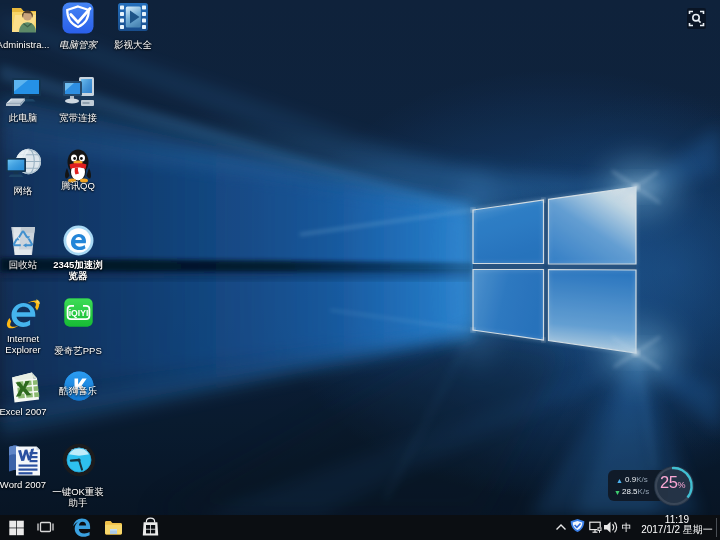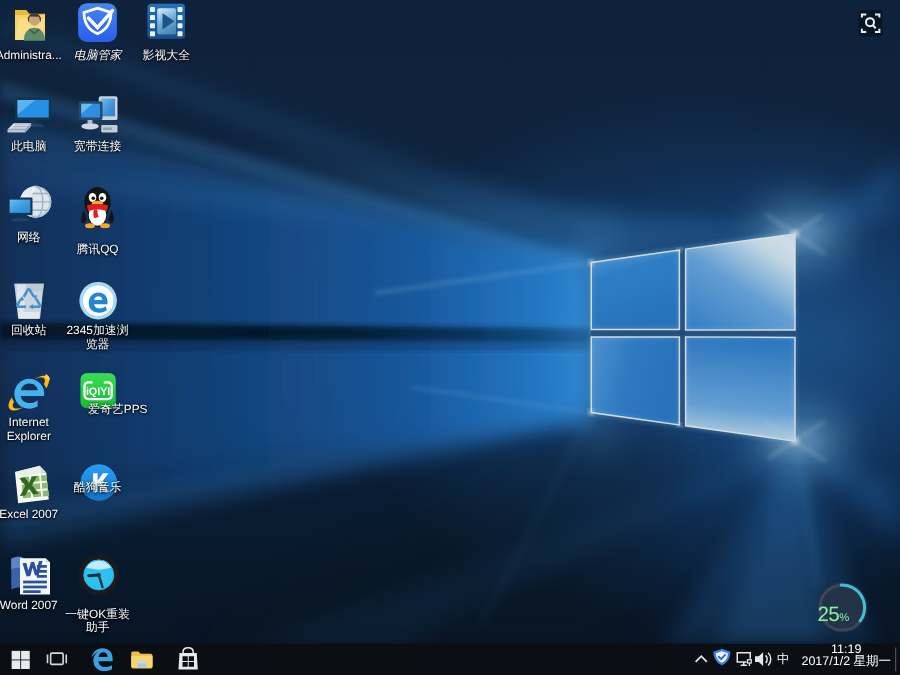--- a/index.html
+++ b/index.html
@@ -361,51 +361,57 @@
             <stop offset="1" stop-color="#0f72cc" stop-opacity="0.9"></stop>
           </linearGradient>
 </defs>
 </svg>
 <div class="lbl" style="left:-17px;top:39px;width:80px;">Administra...</div>
 <div class="lbl" style="left:38px;top:39px;width:80px;font-style:italic;">电脑管家</div>
 <div class="lbl" style="left:93px;top:39px;width:80px;">影视大全</div>
 <div class="lbl" style="left:-17px;top:112px;width:80px;">此电脑</div>
 <div class="lbl" style="left:38px;top:112px;width:80px;">宽带连接</div>
 <div class="lbl" style="left:-17px;top:185px;width:80px;">网络</div>
-<div class="lbl" style="left:38px;top:194px;width:80px;">腾讯QQ</div>
+<div class="lbl" style="left:38px;top:180px;width:80px;">腾讯QQ</div>
 <div class="lbl" style="left:-17px;top:259px;width:80px;">回收站</div>
-<div class="lbl" style="left:38px;top:259px;width:80px;">2345加速浏<br>览器</div>
+<div class="lbl" style="left:38px;top:259px;width:80px;font-weight:bold;">2345加速浏<br>览器</div>
 <div class="lbl" style="left:-17px;top:333px;width:80px;">Internet<br>Explorer</div>
-<div class="lbl" style="left:38px;top:322px;width:80px;text-align:right;">爱奇艺PPS</div>
+<div class="lbl" style="left:38px;top:345px;width:80px;">爱奇艺PPS</div>
 <div class="lbl" style="left:-17px;top:406px;width:80px;">Excel 2007</div>
 <div class="lbl" style="left:38px;top:385px;width:80px;">酷狗音乐</div>
 <div class="lbl" style="left:-17px;top:479px;width:80px;">Word 2007</div>
 <div class="lbl" style="left:38px;top:486px;width:80px;">一键OK重装<br>助手</div>
 </div>
 
 <div id="shot">
   <svg width="19" height="21" viewBox="0 0 19 21">
     <g stroke="#e8eef4" stroke-width="1.6" fill="none">
       <path d="M2.5 6 V3.5 H6"></path>
           <path d="M13 3.5 H16.5 V6"></path>
       <path d="M16.5 15 V17.5 H13"></path>
           <path d="M6 17.5 H2.5 V15"></path>
       <circle cx="9" cy="9.7" r="3.2"></circle>
       <line x1="11.3" y1="12.2" x2="13.6" y2="14.6"></line>
     </g>
   </svg>
 </div>
 
+<div id="netpill">
+  <div style="position:absolute;left:8px;top:7px;color:#4db3f0;font-size:7px;">▲</div>
+  <div style="position:absolute;left:17px;top:5px;">0.9<span style="color:#93a2b2;">K/s</span></div>
+  <div style="position:absolute;left:6px;top:19px;color:#3fcf6f;font-size:7px;">▼</div>
+  <div style="position:absolute;left:14px;top:17px;">28.5<span style="color:#93a2b2;">K/s</span></div>
+</div>
 
 <div id="pct">
   <svg width="40" height="40" viewBox="0 0 40 40" style="position:absolute;left:0;top:0;">
     <circle cx="20" cy="20" r="18" fill="none" stroke="rgba(255,255,255,0.10)" stroke-width="2.2"></circle>
     <path d="M18 2.1 A18 18 0 0 1 33.5 31.5" fill="none" stroke="#41bfd2" stroke-width="2.4"></path>
   </svg>
-  <div style="position:absolute;left:0;top:17px;width:37px;text-align:left;color:#86efac;font-size:16.5px;letter-spacing:-0.5px;">25<span style="font-size:9px;">%</span></div>
+  <div style="position:absolute;left:0;top:7px;width:37px;text-align:center;color:#f9a8d4;font-size:16.5px;letter-spacing:-0.5px;">25<span style="font-size:9px;">%</span></div>
 </div>
 
 <div id="taskbar">
 
   <svg class="tb" style="left:4px;" width="25" height="25" viewBox="0 0 25 25">
     <g fill="#eaeaea">
       <rect x="5.3" y="5.7" width="6.9" height="6.9"></rect>
       <rect x="12.9" y="5.7" width="6.9" height="6.9"></rect>
       <rect x="5.3" y="13.3" width="6.9" height="6.9"></rect>
       <rect x="12.9" y="13.3" width="6.9" height="6.9"></rect>

